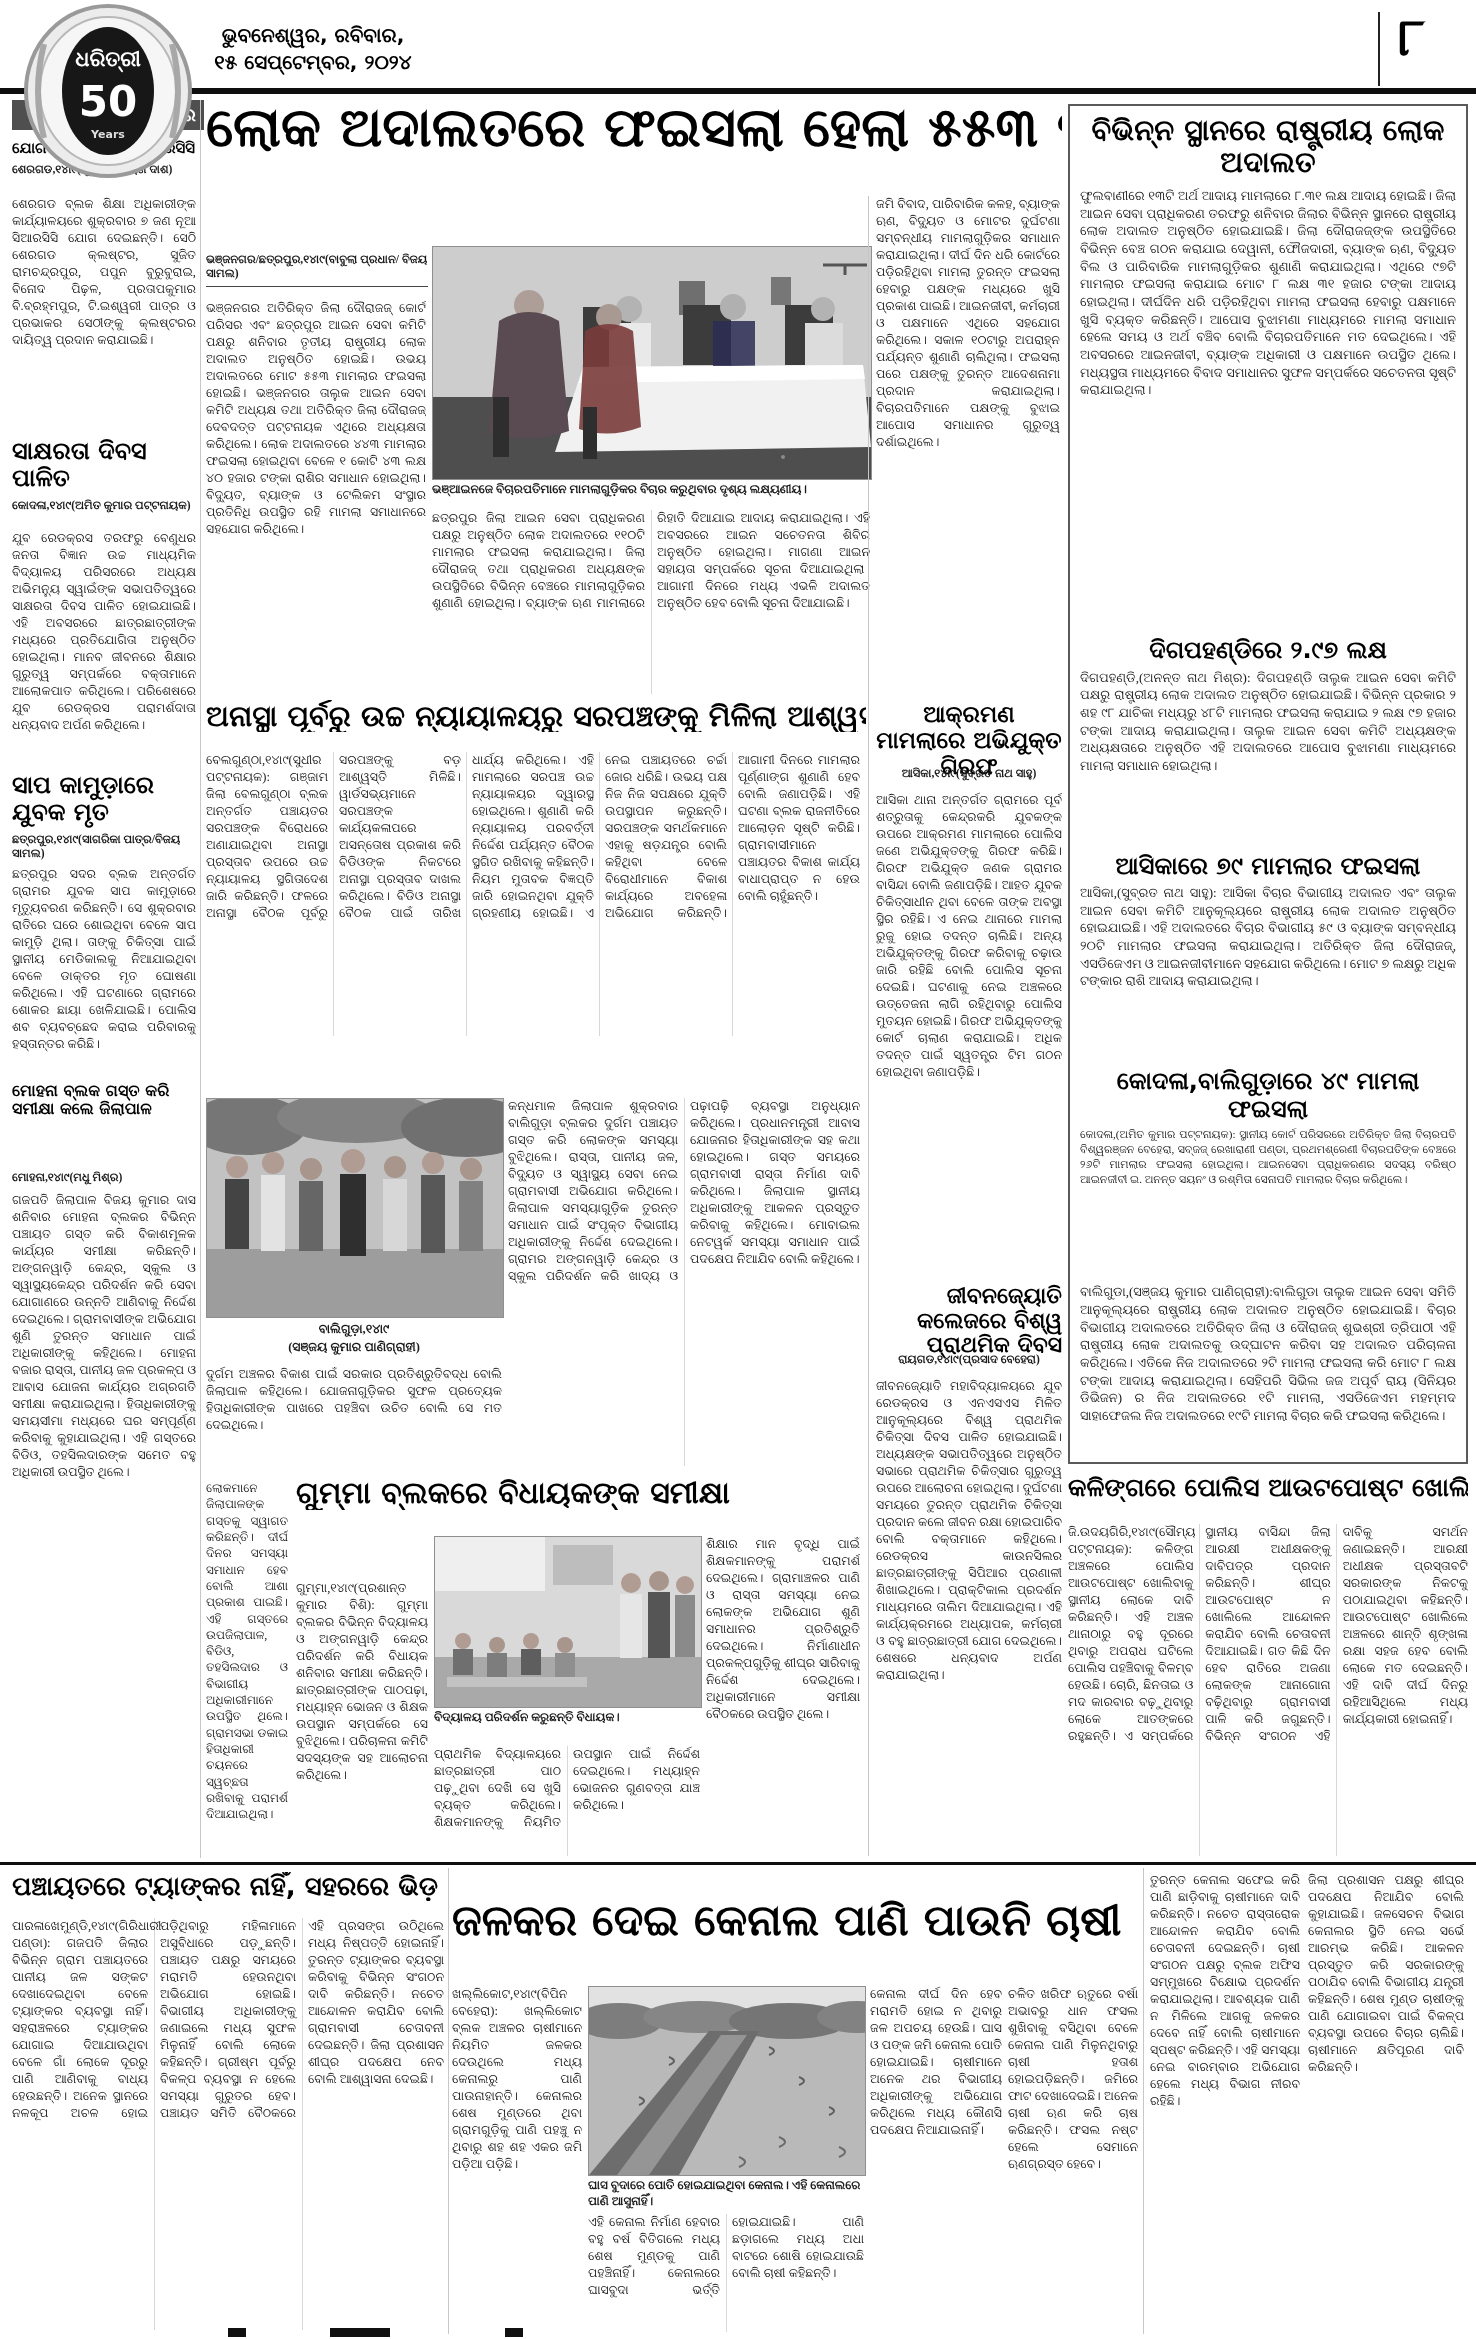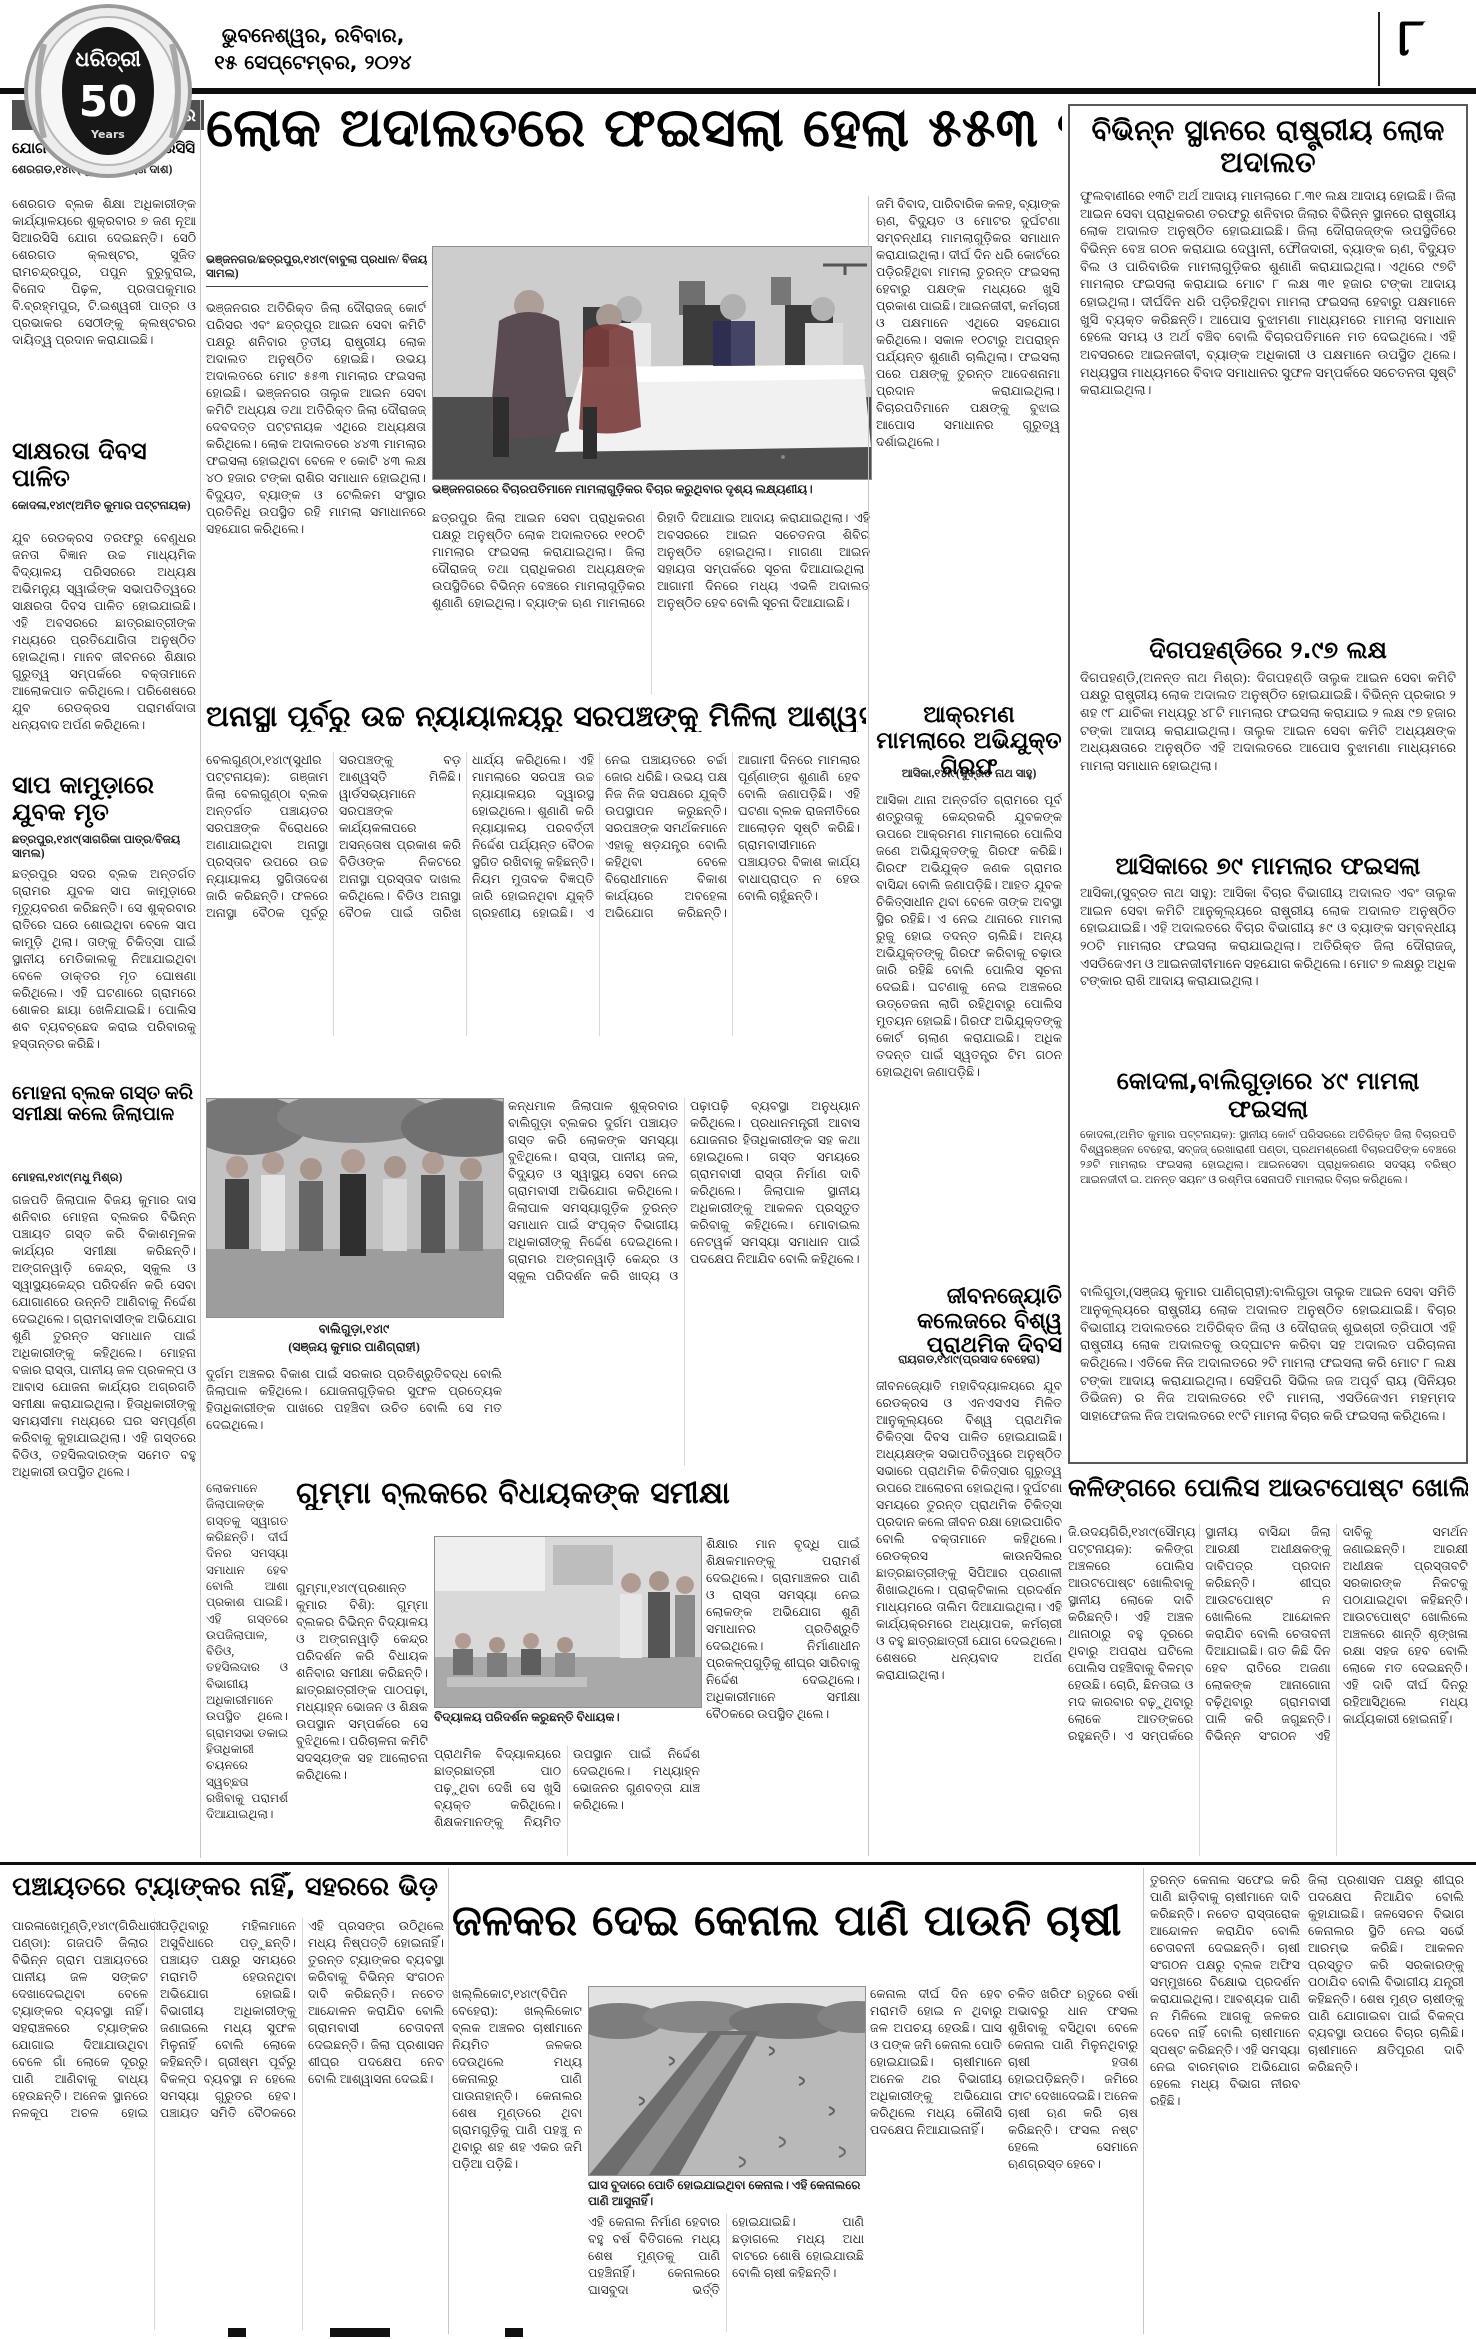--- a/index.html
+++ b/index.html
@@ -57,21 +57,21 @@
   <div class="abs bt" style="left:12px;top:196px;width:184px;height:236px;">ଶେରଗଡ ବ୍ଲକ ଶିକ୍ଷା ଅଧିକାରୀଙ୍କ କାର୍ଯ୍ୟାଳୟରେ ଶୁକ୍ରବାର ୭ ଜଣ ନୂଆ ସିଆରସିସି ଯୋଗ ଦେଇଛନ୍ତି। ସେଠି ଶେରଗଡ କ୍ଲଷ୍ଟର, ସୁଜିତ ରାମଚନ୍ଦ୍ରପୁର, ପପୁନ ବୁରୁବୁରାଇ, ବିନୋଦ ପିଢ଼ଳ, ପ୍ରତାପକୁମାର ବି.ବ୍ରହ୍ମପୁର, ଟି.ଇଶ୍ୱରୀ ପାତ୍ର ଓ ପ୍ରଭାକର ସେଠୀଙ୍କୁ କ୍ଲଷ୍ଟରର ଦାୟିତ୍ୱ ପ୍ରଦାନ କରାଯାଇଛି।</div>
 
   <div class="abs hl" style="left:12px;top:438px;width:184px;font-size:24px;">ସାକ୍ଷରତା ଦିବସ ପାଳିତ</div>
   <div class="abs dl" style="left:12px;top:498px;width:184px;">କୋଦଳା,୧୪ା୯(ଅମିତ କୁମାର ପଟ୍ଟନାୟକ)</div>
   <div class="abs bt" style="left:12px;top:530px;width:184px;height:236px;">ଯୁବ ରେଡକ୍ରସ ତରଫରୁ ବେଣୁଧର ଜନତା ବିଜ୍ଞାନ ଉଚ୍ଚ ମାଧ୍ୟମିକ ବିଦ୍ୟାଳୟ ପରିସରରେ ଅଧ୍ୟକ୍ଷ ଅଭିମନ୍ୟୁ ସ୍ୱାଇଁଙ୍କ ସଭାପତିତ୍ୱରେ ସାକ୍ଷରତା ଦିବସ ପାଳିତ ହୋଇଯାଇଛି। ଏହି ଅବସରରେ ଛାତ୍ରଛାତ୍ରୀଙ୍କ ମଧ୍ୟରେ ପ୍ରତିଯୋଗିତା ଅନୁଷ୍ଠିତ ହୋଇଥିଲା। ମାନବ ଜୀବନରେ ଶିକ୍ଷାର ଗୁରୁତ୍ୱ ସମ୍ପର୍କରେ ବକ୍ତାମାନେ ଆଲୋକପାତ କରିଥିଲେ। ପରିଶେଷରେ ଯୁବ ରେଡକ୍ରସ ପରାମର୍ଶଦାତା ଧନ୍ୟବାଦ ଅର୍ପଣ କରିଥିଲେ।</div>
 
   <div class="abs hl" style="left:12px;top:772px;width:184px;font-size:24px;">ସାପ କାମୁଡ଼ାରେ ଯୁବକ ମୃତ</div>
   <div class="abs dl" style="left:12px;top:832px;width:184px;">ଛତ୍ରପୁର,୧୪ା୯(ସାଗରିକା ପାତ୍ର/ବିଜୟ ସାମଲ)</div>
   <div class="abs bt" style="left:12px;top:866px;width:184px;height:210px;">ଛତ୍ରପୁର ସଦର ବ୍ଲକ ଅନ୍ତର୍ଗତ ଗ୍ରାମର ଯୁବକ ସାପ କାମୁଡ଼ାରେ ମୃତ୍ୟୁବରଣ କରିଛନ୍ତି। ସେ ଶୁକ୍ରବାର ରାତିରେ ଘରେ ଶୋଇଥିବା ବେଳେ ସାପ କାମୁଡ଼ି ଥିଲା। ତାଙ୍କୁ ଚିକିତ୍ସା ପ‌ାଇଁ ସ୍ଥାନୀୟ ମେଡିକାଲକୁ ନିଆଯାଇଥିବା ବେଳେ ଡାକ୍ତର ମୃତ ଘୋଷଣା କରିଥିଲେ। ଏହି ଘଟଣାରେ ଗ୍ରାମରେ ଶୋକର ଛାୟା ଖେଳିଯାଇଛି। ପୋଲିସ ଶବ ବ୍ୟବଚ୍ଛେଦ କରାଇ ପରିବାରକୁ ହସ୍ତାନ୍ତର କରିଛି।</div>
 
-  <div class="abs hl" style="left:12px;top:1082px;width:184px;font-size:19px;font-family:Liberation Serif, serif;">ମୋହନା ବ୍ଲକ ଗସ୍ତ କରି ସମୀକ୍ଷା କଲେ ଜିଲାପାଳ</div>
+  <div class="abs hl" style="left:12px;top:1082px;width:184px;font-size:16px;">ମୋହନା ବ୍ଲକ ଗସ୍ତ କରି ସମୀକ୍ଷା କଲେ ଜିଲାପାଳ</div>
   <div class="abs dl" style="left:12px;top:1170px;width:184px;">ମୋହନା,୧୪ା୯(ମଧୁ ମିଶ୍ର)</div>
   <div class="abs bt" style="left:12px;top:1192px;width:184px;height:664px;">ଗଜପତି ଜିଲାପାଳ ବିଜୟ କୁମାର ଦାସ ଶନିବାର ମୋହନା ବ୍ଲକର ବିଭିନ୍ନ ପଞ୍ଚାୟତ ଗସ୍ତ କରି ବିକାଶମୂଳକ କାର୍ଯ୍ୟର ସମୀକ୍ଷା କରିଛନ୍ତି। ଅଙ୍ଗନୱାଡ଼ି କେନ୍ଦ୍ର, ସ୍କୁଲ ଓ ସ୍ୱାସ୍ଥ୍ୟକେନ୍ଦ୍ର ପରିଦର୍ଶନ କରି ସେବା ଯୋଗାଣରେ ଉନ୍ନତି ଆଣିବାକୁ ନିର୍ଦ୍ଦେଶ ଦେଇଥିଲେ। ଗ୍ରାମବାସୀଙ୍କ ଅଭିଯୋଗ ଶୁଣି ତୁରନ୍ତ ସମାଧାନ ପାଇଁ ଅଧିକାରୀଙ୍କୁ କହିଥିଲେ। ମୋହନା ବଜାର ରାସ୍ତା, ପାନୀୟ ଜଳ ପ୍ରକଳ୍ପ ଓ ଆବାସ ଯୋଜନା କାର୍ଯ୍ୟର ଅଗ୍ରଗତି ସମୀକ୍ଷା କରାଯାଇଥିଲା। ହିତାଧିକାରୀଙ୍କୁ ସମୟସୀମା ମଧ୍ୟରେ ଘର ସମ୍ପୂର୍ଣ୍ଣ କରିବାକୁ କୁହାଯାଇଥିଲା। ଏହି ଗସ୍ତରେ ବିଡିଓ, ତହସିଲଦାରଙ୍କ ସମେତ ବହୁ ଅଧିକାରୀ ଉପସ୍ଥିତ ଥିଲେ।</div>
 
   <div class="vr" style="left:200px;top:100px;height:1758px;"></div>
 
   <div class="abs hl nw" style="left:206px;top:98px;width:856px;font-size:54px;">ଲୋକ ଅଦାଲତରେ ଫଇସଲା ହେଲା ୫୫୩ ମାମଲା</div>
   <div class="abs dl" style="left:206px;top:252px;width:222px;border-bottom:1px solid #444;padding-bottom:5px;">ଭଞ୍ଜନଗର/ଛତ୍ରପୁର,୧୪ା୯(ବାବୁଲା ପ୍ରଧାନ/ ବିଜୟ ସାମଲ)</div>
   <div class="abs bt" style="left:206px;top:300px;width:220px;height:394px;">ଭଞ୍ଜନଗର ଅତିରିକ୍ତ ଜିଲା ଦୌରାଜଜ୍ କୋର୍ଟ ପରିସର ଏବଂ ଛତ୍ରପୁର ଆଇନ ସେବା କମିଟି ପକ୍ଷରୁ ଶନିବାର ତୃତୀୟ ରାଷ୍ଟ୍ରୀୟ ଲୋକ ଅଦାଲତ ଅନୁଷ୍ଠିତ ହୋଇଛି। ଉଭୟ ଅଦାଲତରେ ମୋଟ ୫୫୩ ମାମଲାର ଫଇସଲା ହୋଇଛି। ଭଞ୍ଜନଗର ତାଲୁକ ଆଇନ ସେବା କମିଟି ଅଧ୍ୟକ୍ଷ ତଥା ଅତିରିକ୍ତ ଜିଲା ଦୌରାଜଜ୍ ଦେବଦତ୍ତ ପଟ୍ଟନାୟକ ଏଥିରେ ଅଧ୍ୟକ୍ଷତା କରିଥିଲେ। ଲୋକ ଅଦାଲତରେ ୪୪୩ ମାମଲାର ଫଇସଲା ହୋଇଥିବା ବେଳେ ୧ କୋଟି ୪୩ ଲକ୍ଷ ୪୦ ହଜାର ଟଙ୍କା ରାଶିର ସମାଧାନ ହୋଇଥିଲା। ବିଦ୍ୟୁତ, ବ୍ୟାଙ୍କ ଓ ଟେଲିକମ ସଂସ୍ଥାର ପ୍ରତିନିଧି ଉପସ୍ଥିତ ରହି ମାମଲା ସମାଧାନରେ ସହଯୋଗ କରିଥିଲେ।</div>
 
   <div class="photo" style="left:432px;top:246px;width:438px;height:232px;">
@@ -97,21 +97,21 @@
       <polygon points="150,120 430,118 438,200 122,205" fill="#f1f1f1"></polygon>
       <polygon points="150,120 430,118 432,132 146,136" fill="#ffffff"></polygon>
       <circle cx="96" cy="58" r="15" fill="#ad9f98"></circle>
       <path d="M66 74 q30 -18 60 0 l10 110 q-40 14 -80 2 z" fill="#5a4a52"></path>
       <circle cx="176" cy="70" r="13" fill="#a89a92"></circle>
       <path d="M152 84 q24 -14 48 0 l8 96 q-32 12 -62 2 z" fill="#7a3b3b" opacity="0.9"></path>
       <rect x="60" y="150" width="16" height="60" fill="#2e2e2e"></rect>
       <rect x="150" y="160" width="14" height="52" fill="#2e2e2e"></rect>
     </svg>
   </div>
-  <div class="abs cap" style="left:432px;top:482px;width:438px;">ଭଞ୍ଜନଗରରେ ବିଚାରପତିମାନେ ମାମଲାଗୁଡ଼ିକର ବିଚାର କରୁଥିବାର ଦୃଶ୍ୟ ଲକ୍ଷ୍ୟଣୀୟ।</div>
+  <div class="abs cap" style="left:432px;top:482px;width:438px;">ଭଞ୍ଆଇନଜେ ବିଚାରପତିମାନେ ମାମଲାଗୁଡ଼ିକର ବିଚାର କରୁଥିବାର ଦୃଶ୍ୟ ଲକ୍ଷ୍ୟଣୀୟ।</div>
   <div class="abs bt c2" style="left:432px;top:510px;width:438px;height:184px;">ଛତ୍ରପୁର ଜିଲା ଆଇନ ସେବା ପ୍ରାଧିକରଣ ପକ୍ଷରୁ ଅନୁଷ୍ଠିତ ଲୋକ ଅଦାଲତରେ ୧୧୦ଟି ମାମଲାର ଫଇସଲା କରାଯାଇଥିଲା। ଜିଲା ଦୌରାଜଜ୍ ତଥା ପ୍ରାଧିକରଣ ଅଧ୍ୟକ୍ଷଙ୍କ ଉପସ୍ଥିତିରେ ବିଭିନ୍ନ ବେଞ୍ଚରେ ମାମଲାଗୁଡ଼ିକର ଶୁଣାଣି ହୋଇଥିଲା। ବ୍ୟାଙ୍କ ଋଣ ମାମଲାରେ ରିହାତି ଦିଆଯାଇ ଆଦାୟ କରାଯାଇଥିଲା। ଏହି ଅବସରରେ ଆଇନ ସଚେତନତା ଶିବିର ଅନୁଷ୍ଠିତ ହୋଇଥିଲା। ମାଗଣା ଆଇନ ସହାୟତା ସମ୍ପର୍କରେ ସୂଚନା ଦିଆଯାଇଥିଲା। ଆଗାମୀ ଦିନରେ ମଧ୍ୟ ଏଭଳି ଅଦାଲତ ଅନୁଷ୍ଠିତ ହେବ ବୋଲି ସୂଚନା ଦିଆଯାଇଛି।</div>
   <div class="abs bt" style="left:876px;top:196px;width:184px;height:498px;">ଜମି ବିବାଦ, ପାରିବାରିକ କଳହ, ବ୍ୟାଙ୍କ ଋଣ, ବିଦ୍ୟୁତ ଓ ମୋଟର ଦୁର୍ଘଟଣା ସମ୍ବନ୍ଧୀୟ ମାମଲାଗୁଡ଼ିକର ସମାଧାନ କରାଯାଇଥିଲା। ଦୀର୍ଘ ଦିନ ଧରି କୋର୍ଟରେ ପଡ଼ିରହିଥିବା ମାମଲା ତୁରନ୍ତ ଫଇସଲା ହେବାରୁ ପକ୍ଷଙ୍କ ମଧ୍ୟରେ ଖୁସି ପ୍ରକାଶ ପାଇଛି। ଆଇନଜୀବୀ, କର୍ମଚାରୀ ଓ ପକ୍ଷମାନେ ଏଥିରେ ସହଯୋଗ କରିଥିଲେ। ସକାଳ ୧୦ଟାରୁ ଅପରାହ୍ନ ପର୍ଯ୍ୟନ୍ତ ଶୁଣାଣି ଚାଲିଥିଲା। ଫଇସଲା ପରେ ପକ୍ଷଙ୍କୁ ତୁରନ୍ତ ଆଦେଶନାମା ପ୍ରଦାନ କରାଯାଇଥିଲା। ବିଚାରପତିମାନେ ପକ୍ଷଙ୍କୁ ବୁଝାଇ ଆପୋସ ସମାଧାନର ଗୁରୁତ୍ୱ ଦର୍ଶାଇଥିଲେ।</div>
 
   <div class="abs hl nw" style="left:206px;top:700px;width:660px;font-size:29px;">ଅନାସ୍ଥା ପୂର୍ବରୁ ଉଚ୍ଚ ନ୍ୟାୟାଳୟରୁ ସରପଞ୍ଚଙ୍କୁ ମିଳିଲା ଆଶ୍ୱସ୍ତି</div>
   <div class="abs bt c5" style="left:206px;top:752px;width:654px;height:284px;">ବେଲଗୁଣ୍ଠା,୧୪ା୯(ସୁଧୀର ପଟ୍ଟନାୟକ): ଗଞ୍ଜାମ ଜିଲା ବେଲଗୁଣ୍ଠା ବ୍ଲକ ଅନ୍ତର୍ଗତ ପଞ୍ଚାୟତର ସରପଞ୍ଚଙ୍କ ବିରୋଧରେ ଅଣାଯାଇଥିବା ଅନାସ୍ଥା ପ୍ରସ୍ତାବ ଉପରେ ଉଚ୍ଚ ନ୍ୟାୟାଳୟ ସ୍ଥଗିତାଦେଶ ଜାରି କରିଛନ୍ତି। ଫଳରେ ଅନାସ୍ଥା ବୈଠକ ପୂର୍ବରୁ ସରପଞ୍ଚଙ୍କୁ ବଡ଼ ଆଶ୍ୱସ୍ତି ମିଳିଛି। ୱାର୍ଡସଭ୍ୟମାନେ ସରପଞ୍ଚଙ୍କ କାର୍ଯ୍ୟକଳାପରେ ଅସନ୍ତୋଷ ପ୍ରକାଶ କରି ବିଡିଓଙ୍କ ନିକଟରେ ଅନାସ୍ଥା ପ୍ରସ୍ତାବ ଦାଖଲ କରିଥିଲେ। ବିଡିଓ ଅନାସ୍ଥା ବୈଠକ ପାଇଁ ତାରିଖ ଧାର୍ଯ୍ୟ କରିଥିଲେ। ଏହି ମାମଲାରେ ସରପଞ୍ଚ ଉଚ୍ଚ ନ୍ୟାୟାଳୟର ଦ୍ୱାରସ୍ଥ ହୋଇଥିଲେ। ଶୁଣାଣି କରି ନ୍ୟାୟାଳୟ ପରବର୍ତ୍ତୀ ନିର୍ଦ୍ଦେଶ ପର୍ଯ୍ୟନ୍ତ ବୈଠକ ସ୍ଥଗିତ ରଖିବାକୁ କହିଛନ୍ତି। ନିୟମ ମୁତାବକ ବିଜ୍ଞପ୍ତି ଜାରି ହୋଇନଥିବା ଯୁକ୍ତି ଗ୍ରହଣୀୟ ହୋଇଛି। ଏ ନେଇ ପଞ୍ଚାୟତରେ ଚର୍ଚ୍ଚା ଜୋର ଧରିଛି। ଉଭୟ ପକ୍ଷ ନିଜ ନିଜ ସପକ୍ଷରେ ଯୁକ୍ତି ଉପସ୍ଥାପନ କରୁଛନ୍ତି। ସରପଞ୍ଚଙ୍କ ସମର୍ଥକମାନେ ଏହାକୁ ଷଡ଼ଯନ୍ତ୍ର ବୋଲି କହିଥିବା ବେଳେ ବିରୋଧୀମାନେ ବିକାଶ କାର୍ଯ୍ୟରେ ଅବହେଳା ଅଭିଯୋଗ କରିଛନ୍ତି। ଆଗାମୀ ଦିନରେ ମାମଲାର ପୂର୍ଣ୍ଣାଙ୍ଗ ଶୁଣାଣି ହେବ ବୋଲି ଜଣାପଡ଼ିଛି। ଏହି ଘଟଣା ବ୍ଲକ ରାଜନୀତିରେ ଆଲୋଡ଼ନ ସୃଷ୍ଟି କରିଛି। ଗ୍ରାମବାସୀମାନେ ପଞ୍ଚାୟତର ବିକାଶ କାର୍ଯ୍ୟ ବାଧାପ୍ରାପ୍ତ ନ ହେଉ ବୋଲି ଚାହୁଁଛନ୍ତି।</div>
 
   <div class="vr" style="left:868px;top:196px;height:1660px;"></div>
 
   <div class="abs hl ctr" style="left:876px;top:702px;width:186px;font-size:23px;">ଆକ୍ରମଣ ମାମଲାରେ ଅଭିଯୁକ୍ତ ଗିରଫ</div>
   <div class="abs dl ctr" style="left:876px;top:766px;width:186px;">ଆସିକା,୧୪ା୯(ସୁବ୍ରତ ନାଥ ସାହୁ)</div>

